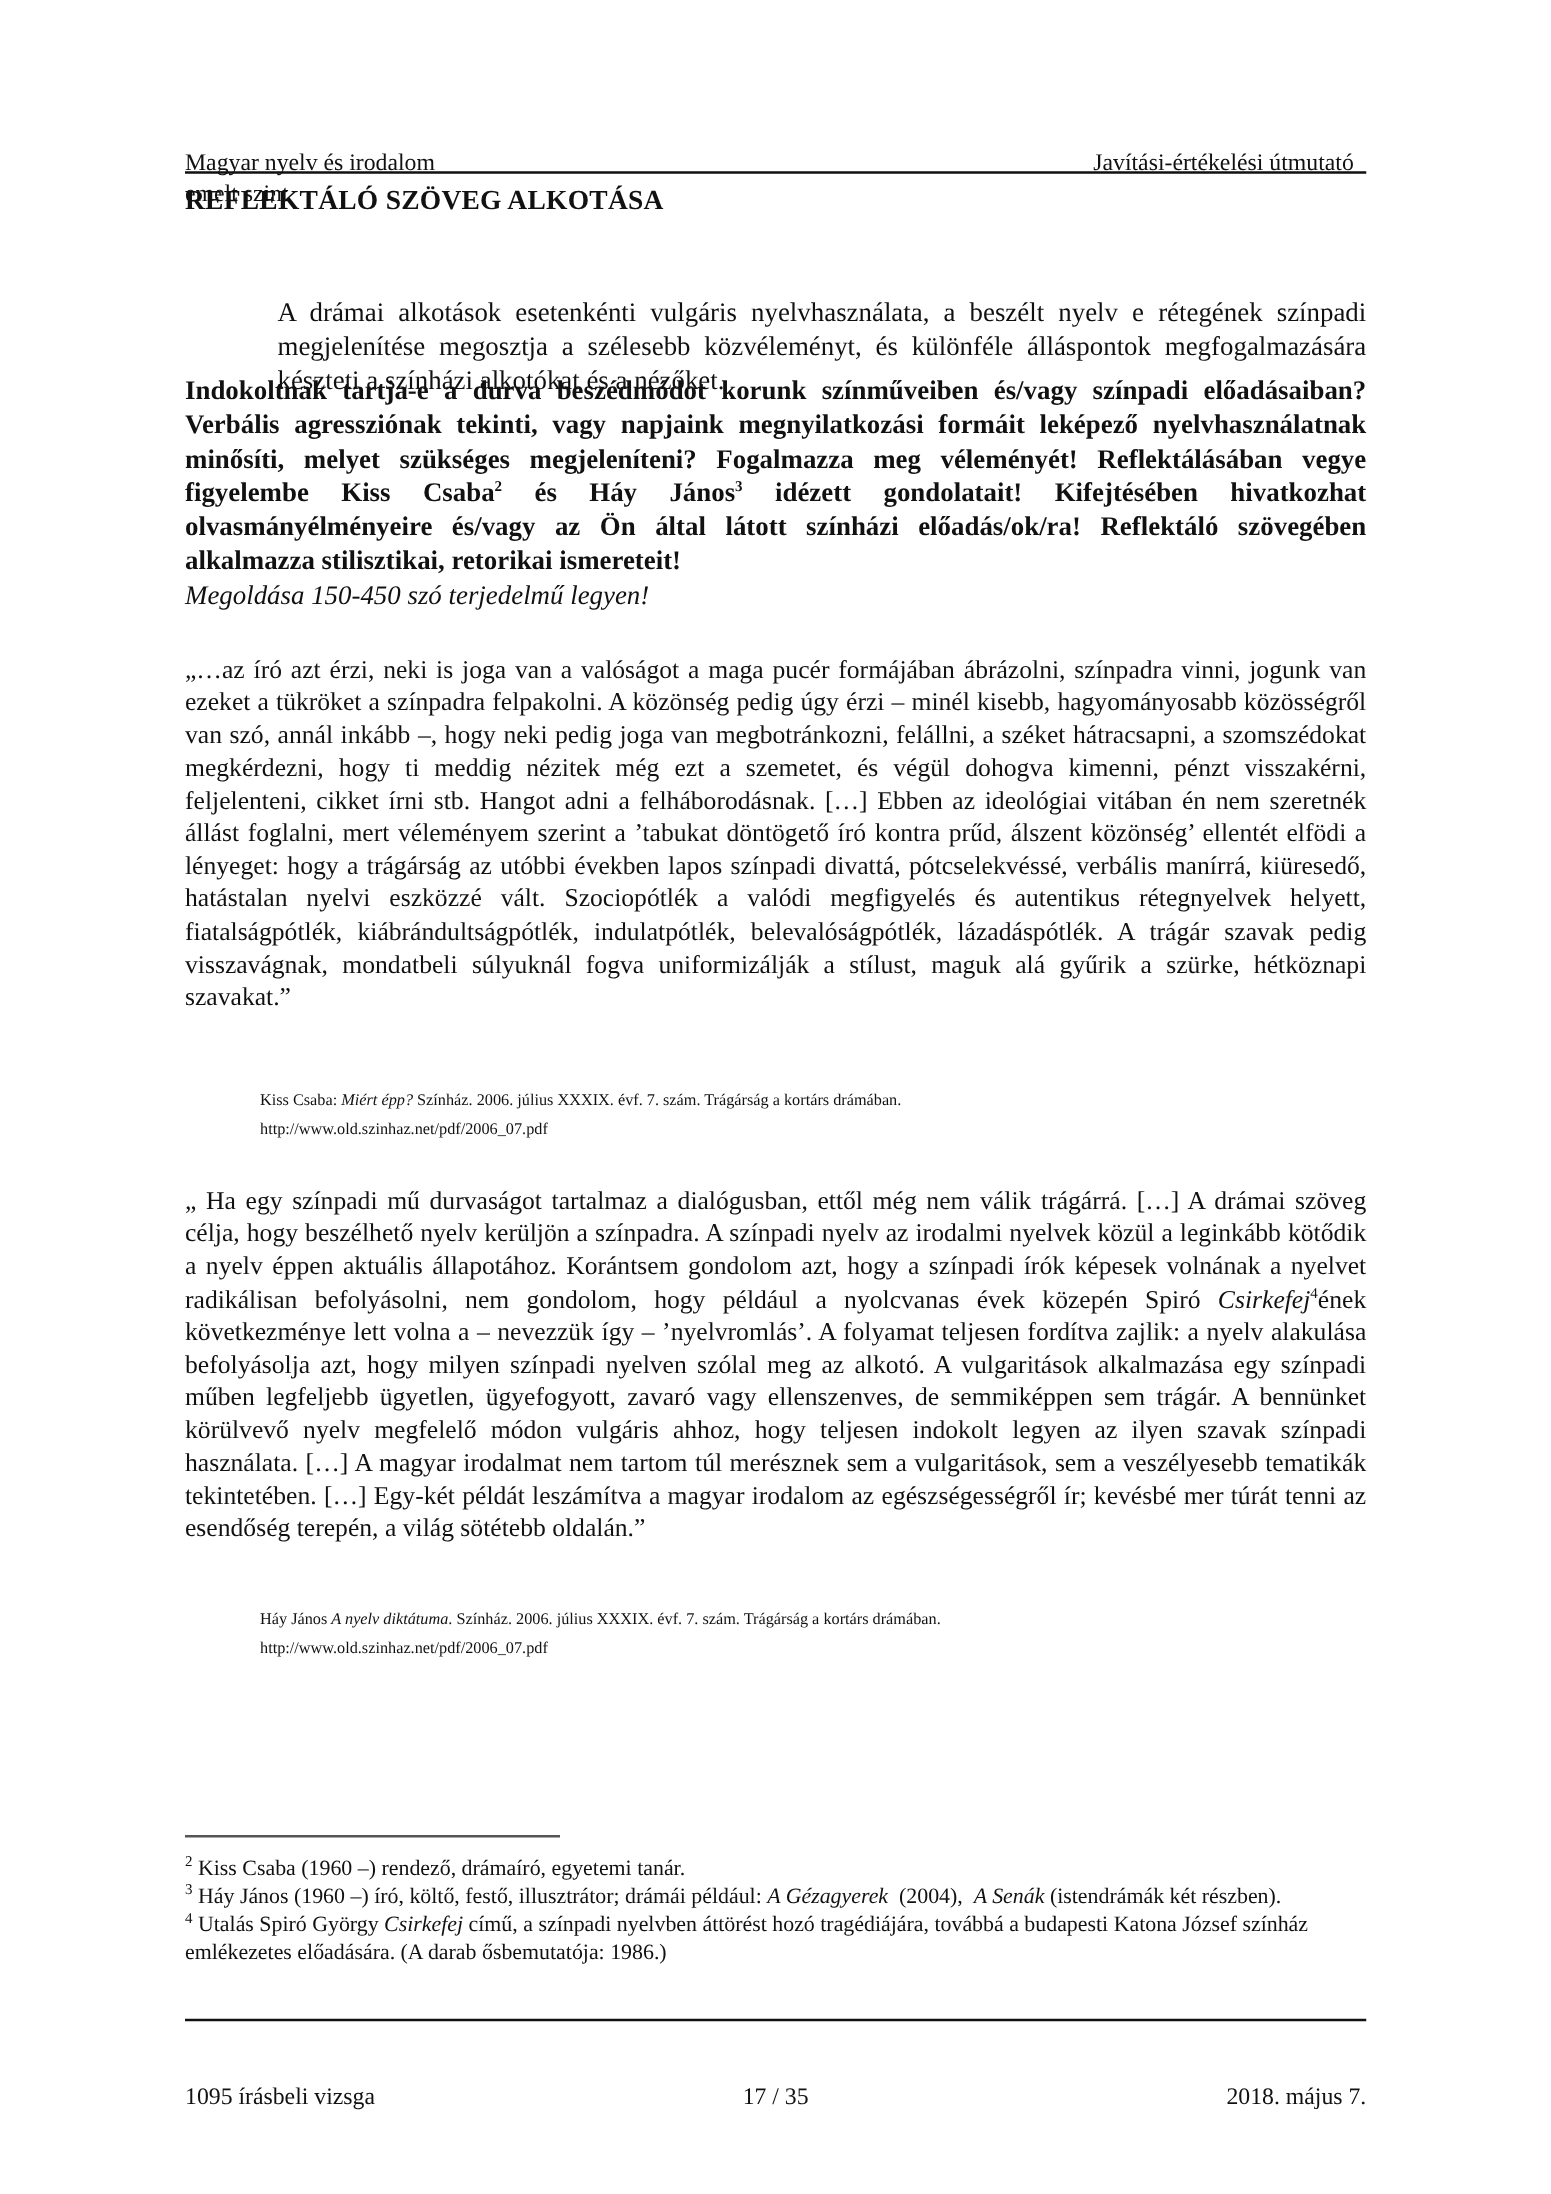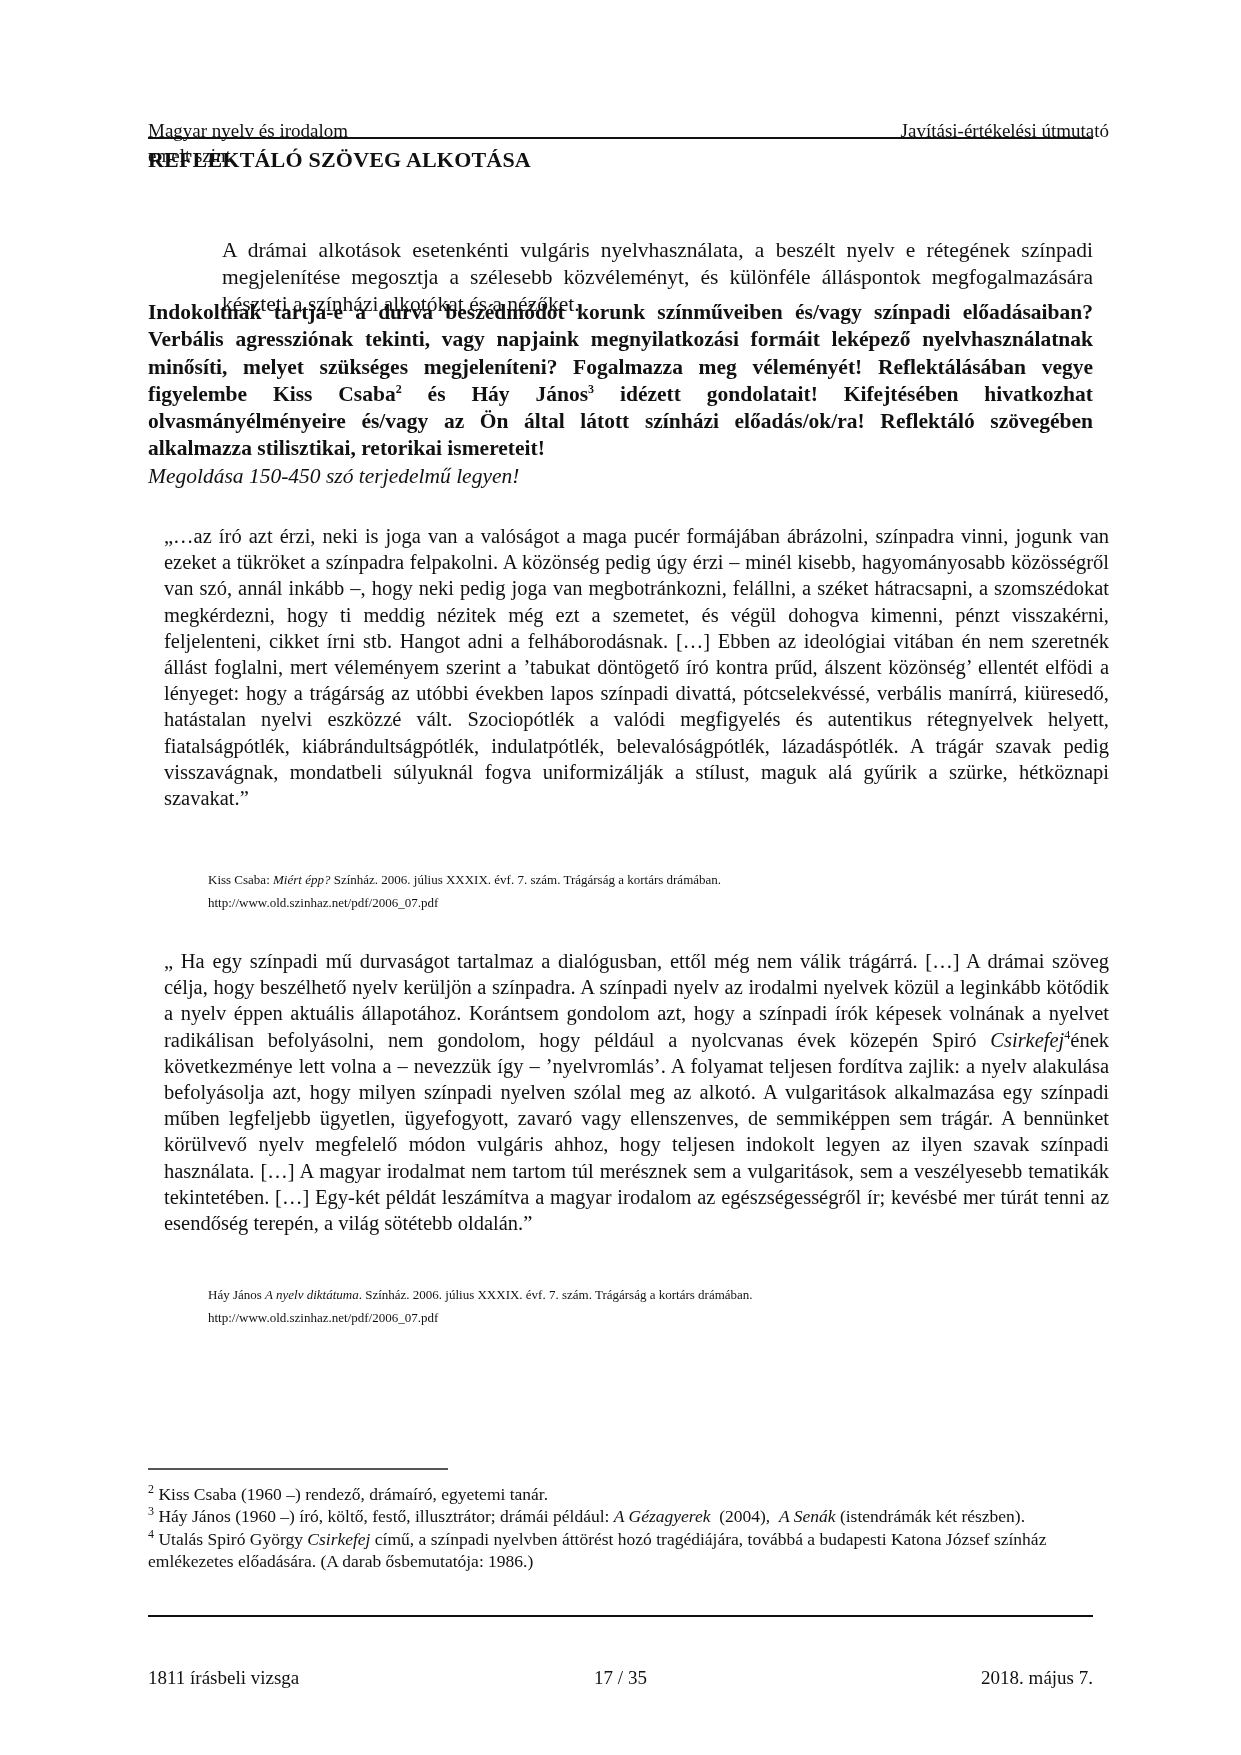--- a/index.html
+++ b/index.html
@@ -3,27 +3,27 @@
 <meta charset="utf-8">
 <style>
   html, body { margin: 0; padding: 0; background: #ffffff; }
   body {
     width: 1241px; height: 1755px; position: relative; overflow: hidden;
     font-family: "Liberation Serif", serif; color: #111;
   }
   .abs { position: absolute; }
   .hdr { top: 82px; font-size: 19px; line-height: 25px; margin-top: 36px; }
   .hdr-left { left: 148px; }
-  .hdr-right { right: 132px; text-align: right; }
+  .hdr-right { right: 158px; text-align: right; }
   .rule-top { left: 148px; width: 945px; top: 137px; height: 2px; background: #111; }
   .title { left: 148px; top: 147px; font-size: 22px; font-weight: bold; letter-spacing: 0.2px; }
   .intro { left: 222px; width: 871px; top: 197px; font-size: 21.5px; line-height: 27px; text-align: justify; margin-top: 40px; }
   .task { left: 148px; width: 945px; top: 299px; font-size: 21.5px; line-height: 27.3px; text-align: justify; font-weight: bold; }
   .task .lim { font-weight: normal; font-style: italic; }
-  .quote { left: 164px; width: 945px; font-size: 20.5px; line-height: 26.2px; text-align: justify; }
+  .quote { left: 148px; width: 945px; font-size: 20.5px; line-height: 26.2px; text-align: justify; }
   .q1 { top: 523px; }
   .q2 { top: 948px; }
   .src { left: 208px; width: 871px; font-size: 13px; line-height: 23px; }
   .s1 { top: 868px; }
   .s2 { top: 1283px; }
   sup { font-size: 12px; line-height: 0; vertical-align: super; }
   .fn-rule { left: 148px; width: 300px; top: 1468px; height: 2px; background: #555; }
   .fns { left: 148px; width: 945px; top: 1483px; font-size: 17.5px; line-height: 22.3px; }
   .fn { text-align: left; }
   .rule-bot { left: 148px; width: 945px; top: 1615px; height: 2px; background: #111; }
@@ -61,15 +61,15 @@
 </div>
 
 <div class="abs fn-rule"></div>
 <div class="abs fns">
   <div class="fn"><sup>2</sup><span> Kiss Csaba (1960 –) rendező, drámaíró, egyetemi tanár.</span></div>
   <div class="fn"><sup>3</sup><span> Háy János (1960 –) író, költő, festő, illusztrátor; drámái például: </span><i>A Gézagyerek</i><span style="white-space:pre">  (2004),  </span><i>A Senák</i><span> (istendrámák két részben).</span></div>
   <div class="fn"><sup>4</sup><span> Utalás Spiró György </span><i>Csirkefej</i><span> című, a színpadi nyelvben áttörést hozó tragédiájára, továbbá a budapesti Katona József színház emlékezetes előadására. (A darab ősbemutatója: 1986.)</span></div>
 </div>
 
 <div class="abs rule-bot"></div>
-<div class="abs ftr ftr-left">1811 írásbeli vizsga</div>
+<div class="abs ftr ftr-left">1095 írásbeli vizsga</div>
 <div class="abs ftr ftr-center">17 / 35</div>
 <div class="abs ftr ftr-right">2018. május 7.</div>
 
 </body></html>

